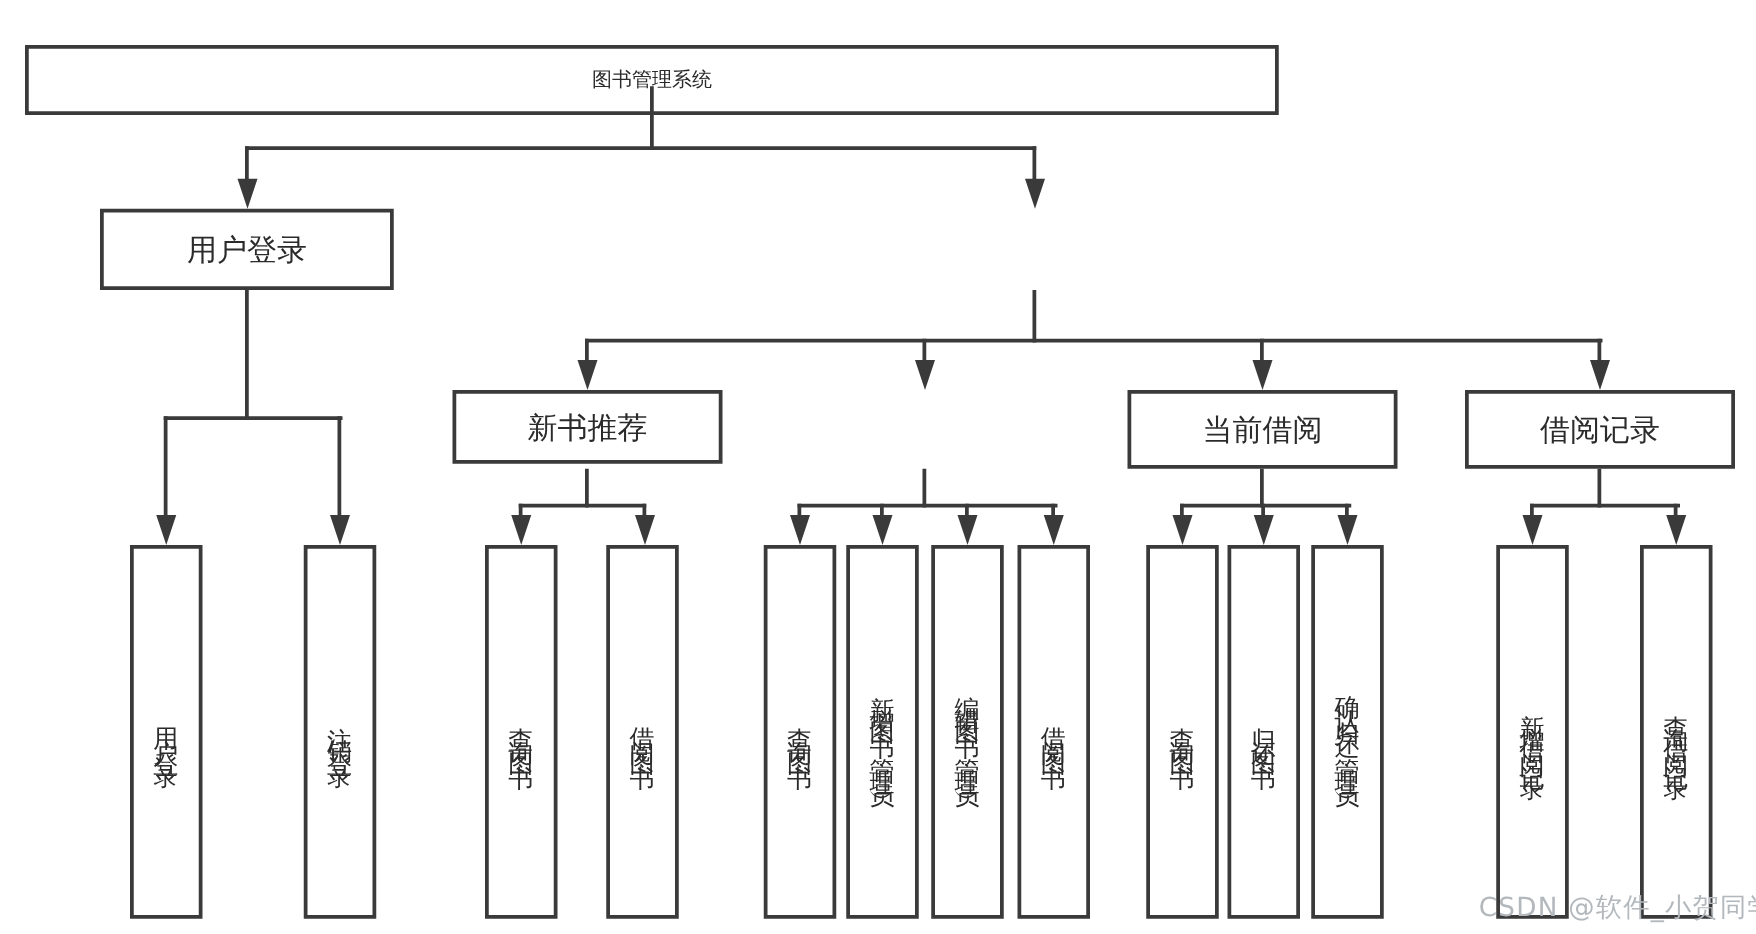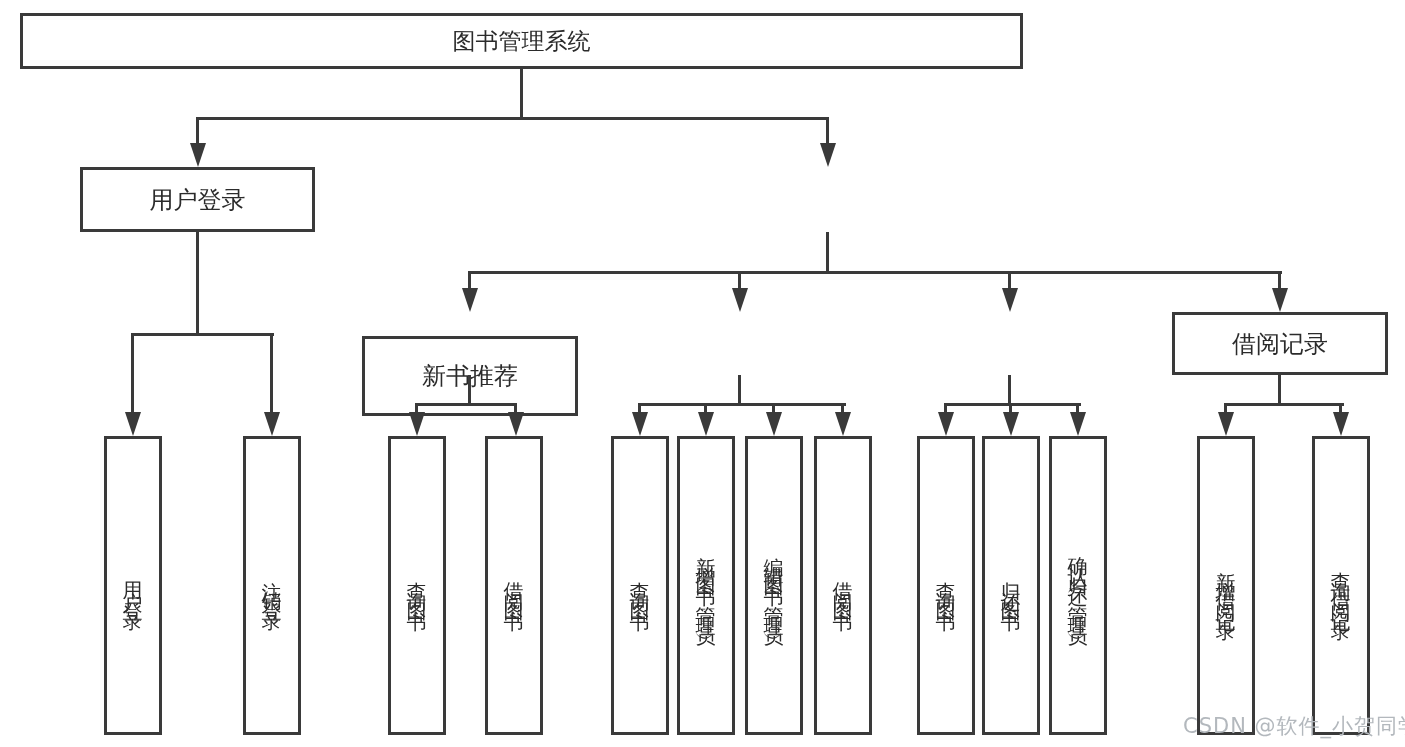--- a/index.html
+++ b/index.html
@@ -12,21 +12,21 @@
     position:relative;width:1405px;height:747px;background:#ffffff;
     font-family:"DejaVu Sans","Liberation Sans",sans-serif;
     overflow:hidden;
   }
   .box{
     position:absolute;box-sizing:border-box;background:#fff;
     border:3px solid var(--line);
     display:flex;align-items:center;justify-content:center;
     color:var(--text);
   }
-  .root-box{font-size:23px;}
+  .root-box{font-size:16px;margin-top:23px;}
   .branch-box{font-size:24px;}
   .leaf{
     top:436px;height:299px;width:58px;
   }
   .vtext{
     writing-mode:vertical-rl;text-orientation:mixed;
     font-size:20px;letter-spacing:10px;line-height:1;color:var(--text);
   }
   .hline{position:absolute;height:3px;background:var(--line);}
   .vline{position:absolute;width:3px;background:var(--line);}
@@ -46,22 +46,25 @@
 <div id="stage">
 
   <div class="box root-box" style="left:20px;top:13px;width:1003px;height:56px;">
     <span>图书管理系统</span>
   </div>
 
   <div class="box branch-box" style="left:80px;top:167px;width:235px;height:65px;">
     <span>用户登录</span>
   </div>
 
-  <div class="box branch-box" style="left:362px;top:312px;width:216px;height:80px;margin-top:24px;">
+  <div class="box branch-box" style="left:362px;top:312px;width:216px;height:59px;">
     <span>新书推荐</span>
+  </div>
+  <div class="box branch-box" style="left:902px;top:312px;width:216px;height:63px;">
+    <span>当前借阅</span>
   </div>
   <div class="box branch-box" style="left:1172px;top:312px;width:216px;height:63px;">
     <span>借阅记录</span>
   </div>
 
   <div class="box leaf" style="left:104px;">
     <span class="vtext">用户登录</span>
   </div>
   <div class="box leaf" style="left:243px;">
     <span class="vtext">注销登录</span>

